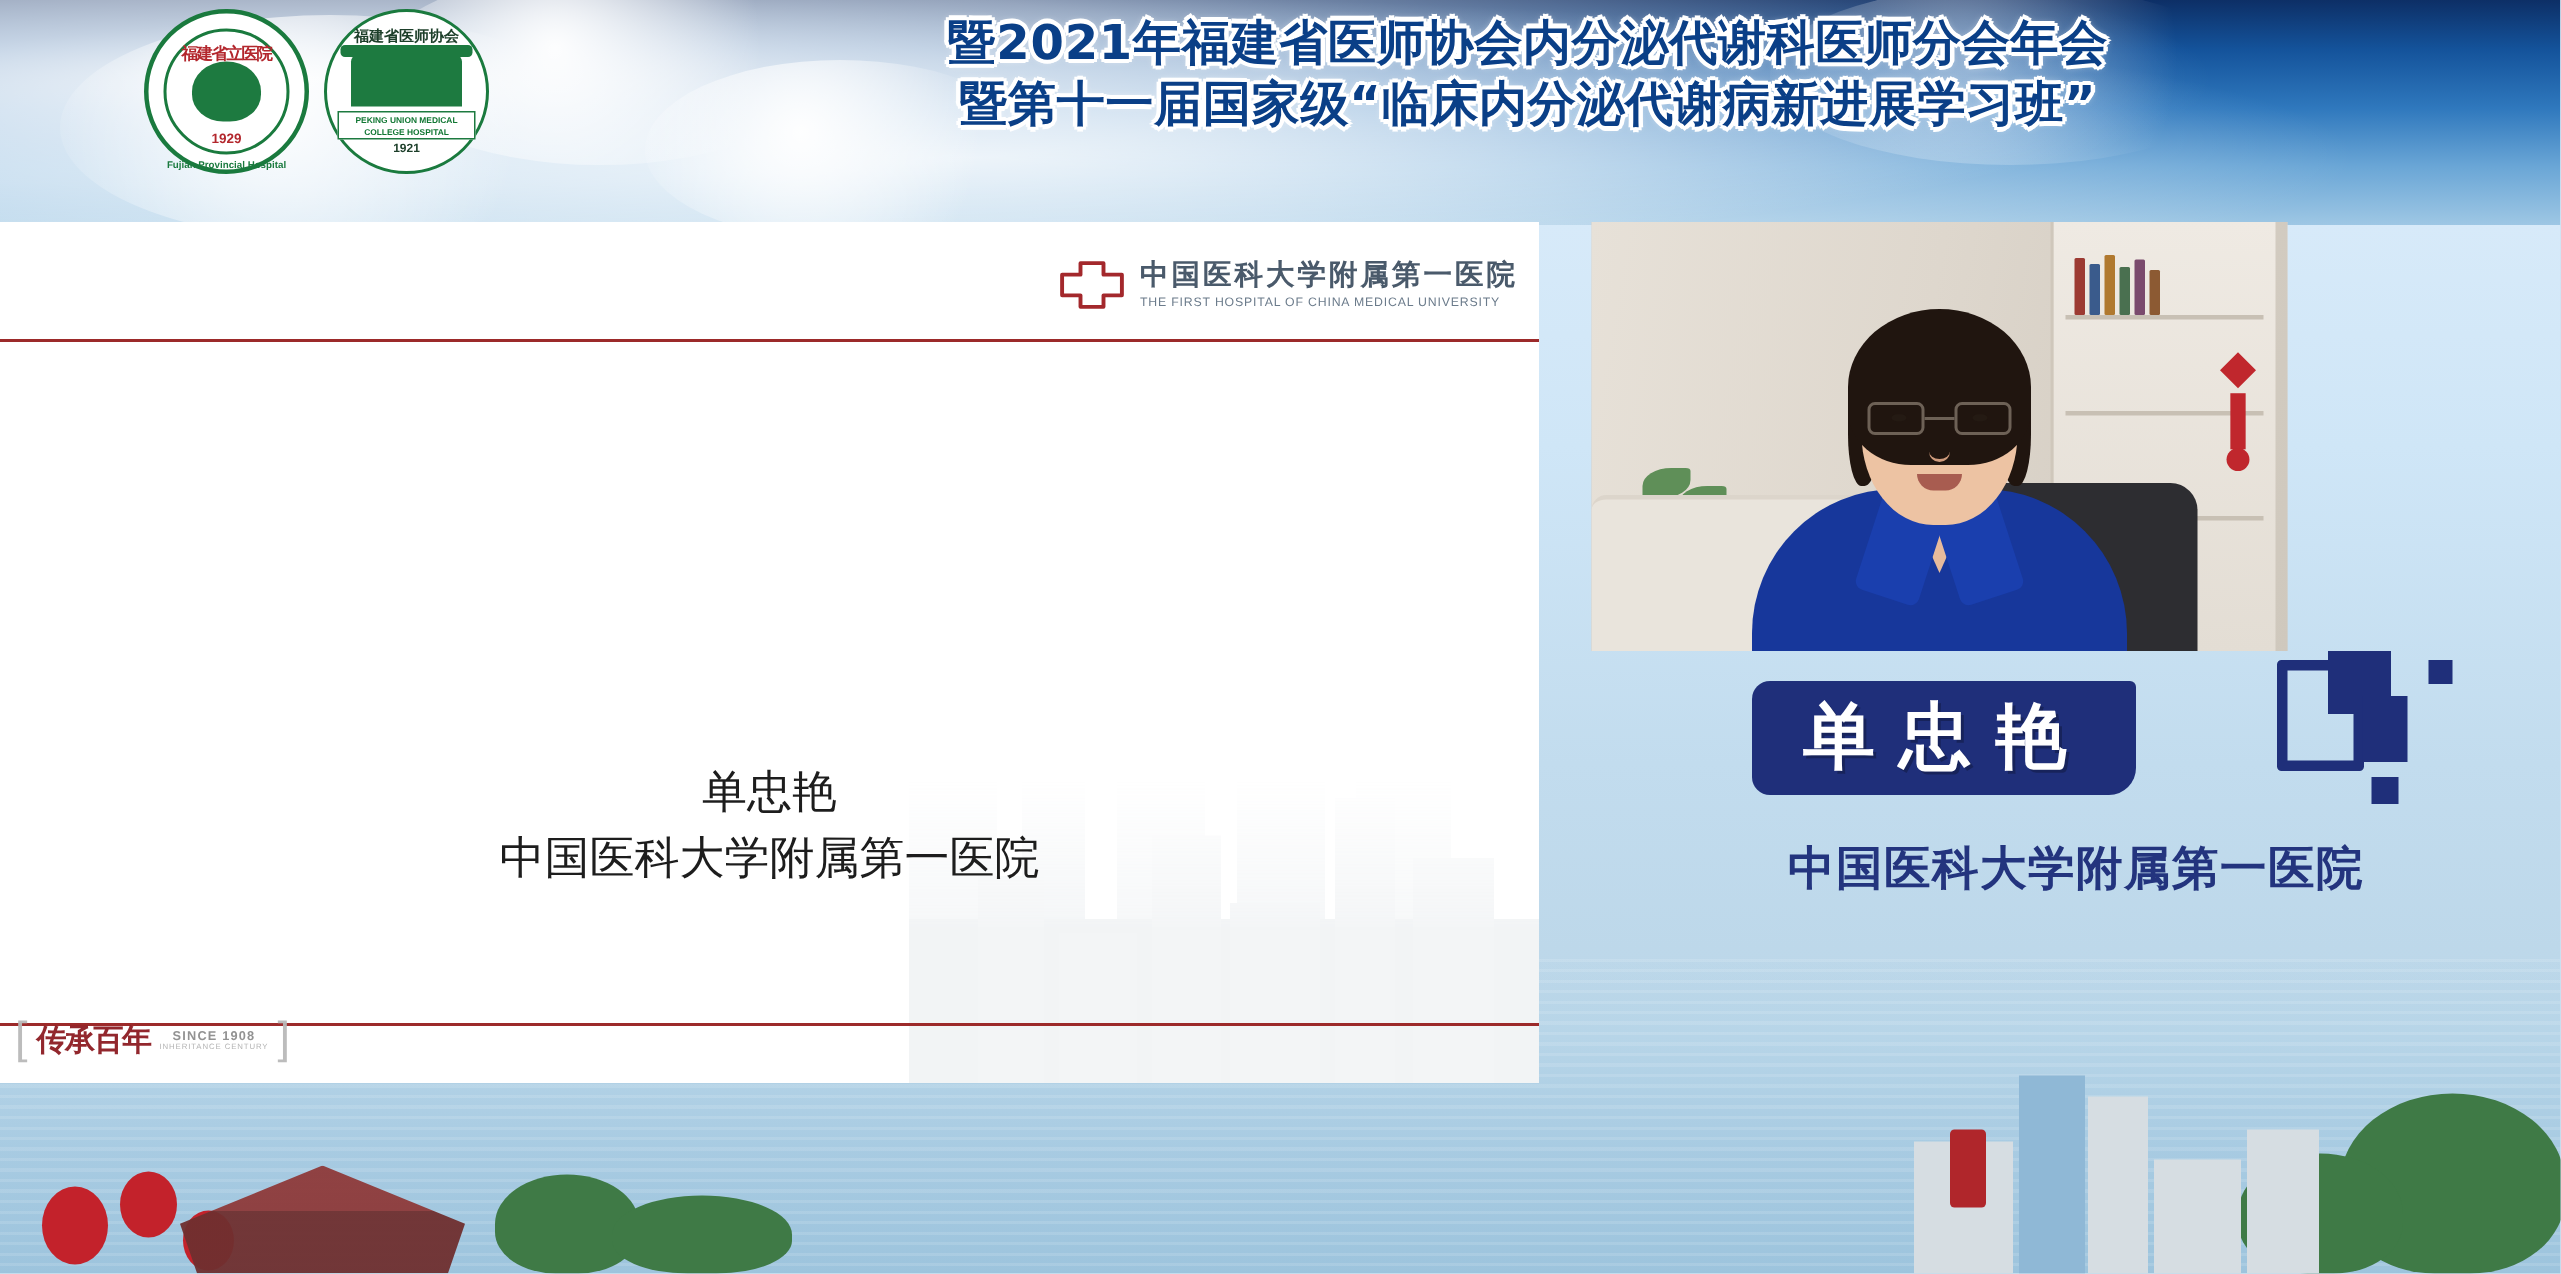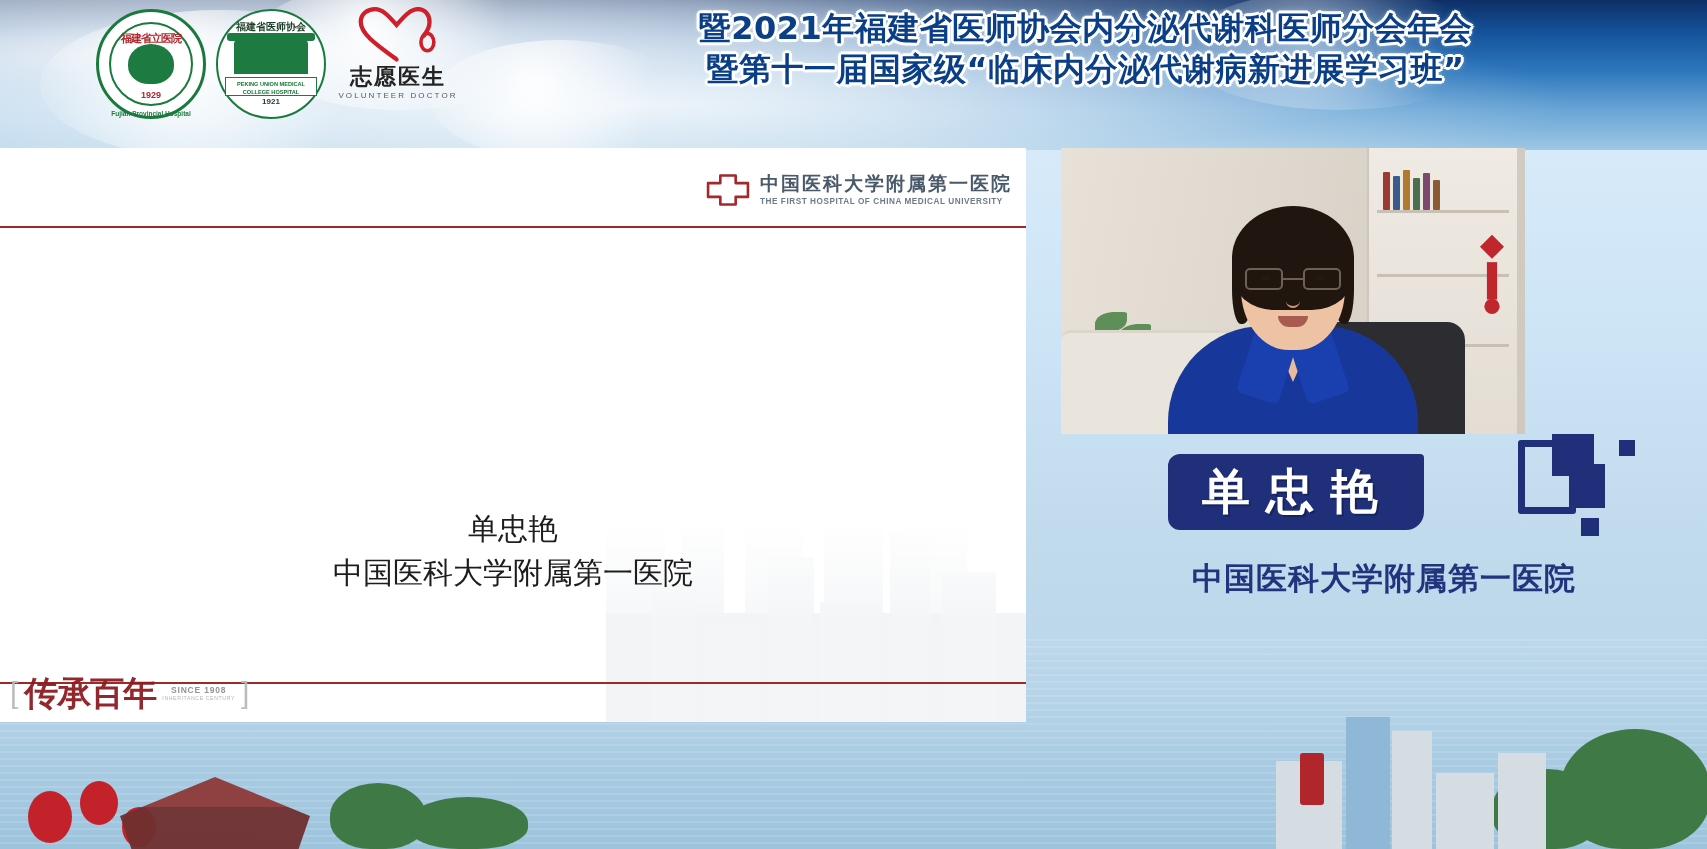--- a/index.html
+++ b/index.html
@@ -116,21 +116,21 @@
     -webkit-mask-image:linear-gradient(transparent 22%, #000 60%);
             mask-image:linear-gradient(transparent 22%, #000 60%);
   }
   .slide-city i{ position:absolute; bottom:0; background:#c3ccd3; }
 
   #slide-logo { position:absolute; right:14px; top:24px; display:flex; align-items:center; gap:9px; }
   #slide-logo .cross { width:46px; height:36px; position:relative; }
   #slide-logo .cross svg { width:100%; height:100%; }
   #slide-logo .txtwrap { display:flex; flex-direction:column; }
   #slide-logo .cn { font-family:"DejaVu Sans", sans-serif; font-size:19px; font-weight:700; color:#4a5a6b; letter-spacing:2px; line-height:1.05;}
-  #slide-logo .en { font-size:8.2px; font-weight:700; color:#6b7b8b; letter-spacing:.55px; margin-top:3px;}
+  #slide-logo .en { font-size:8.2px; font-weight:400; color:#6b7b8b; letter-spacing:.55px; margin-top:3px;}
 
   #slide .rule-top { position:absolute; left:0; right:0; top:78px; height:2px; background:#9c2a2a; }
   #slide .rule-bot { position:absolute; left:0; right:0; bottom:38px; height:2px; background:#9c2a2a; }
 
   #slide-title {
     position:absolute; left:0; right:0; top:218px; text-align:center;
     font-family:"DejaVu Sans", sans-serif;
     font-size:45px; font-weight:700; color:#111; letter-spacing:1px;
   }
   #slide-presenter {
@@ -139,21 +139,21 @@
     font-size:30px; color:#1d1d1d; line-height:1.42; font-weight:400;
   }
   #slide-affil {
     position:absolute; left:0; right:0; top:404px; text-align:center;
     font-family:"DejaVu Sans", sans-serif;
     font-size:30px; color:#1d1d1d; line-height:1.42; font-weight:400;
   }
 
   #slide-watermark { position:absolute; left:10px; bottom:12px; display:flex; align-items:center; gap:6px; opacity:.95;}
   #slide-watermark .brk { font-size:30px; color:#b9b9b9; font-weight:300; }
-  #slide-watermark .mark { font-family:"DejaVu Serif", serif; font-size:34px; font-weight:700; color:#8d1c22; letter-spacing:-1px; line-height:1;}
+  #slide-watermark .mark { font-family:"DejaVu Serif", serif; font-size:20px; font-weight:700; color:#8d1c22; letter-spacing:-1px; line-height:1;}
   #slide-watermark .since { display:flex; flex-direction:column; align-items:center; }
   #slide-watermark .since b { font-size:8.5px; color:#8d8d8d; letter-spacing:.8px;}
   #slide-watermark .since s { text-decoration:none; font-size:5.2px; color:#b0b0b0; letter-spacing:.6px;}
 
   
   #video {
     position:absolute; left:1061px; top:148px; width:464px; height:286px; z-index:7;
     overflow:hidden;
     background:linear-gradient(180deg,#d9d2c9 0%,#cfc7bc 100%);
   }
@@ -251,31 +251,20 @@
     <div class="logo logo-pumc">
       <div class="cn">福建省医师协会</div>
       <div class="arch"></div>
       <div class="banner">
         <span>PEKING UNION MEDICAL</span><br><span>COLLEGE HOSPITAL</span>
       </div>
       <div class="yr">1921</div>
     </div>
 
 
-    <div class="logo logo-vd">
-      <div class="heart">
-        <svg viewBox="0 0 120 80">
-          <path d="M58 74 C28 52 8 38 8 22 C8 10 18 4 28 4 C38 4 46 12 58 26 C70 12 78 4 88 4" fill="none" stroke="#cf1f2a" stroke-width="6" stroke-linecap="round"></path>
-          <path d="M88 4 C98 4 104 12 104 22 C104 30 100 36 96 41" fill="none" stroke="#cf1f2a" stroke-width="6" stroke-linecap="round"></path>
-          <ellipse cx="101" cy="50" rx="9" ry="12" fill="none" stroke="#cf1f2a" stroke-width="5"></ellipse>
-        </svg>
-      </div>
-      <div class="cn">志愿医生</div>
-      <div class="en">VOLUNTEER DOCTOR</div>
-    </div>
   </div>
 
   <div id="header-title">
     <div class="line">暨2021年福建省医师协会内分泌代谢科医师分会年会</div>
     <div class="line">暨第十一届国家级“临床内分泌代谢病新进展学习班”</div>
   </div>
 </div>
 
 <div id="slide">
 

